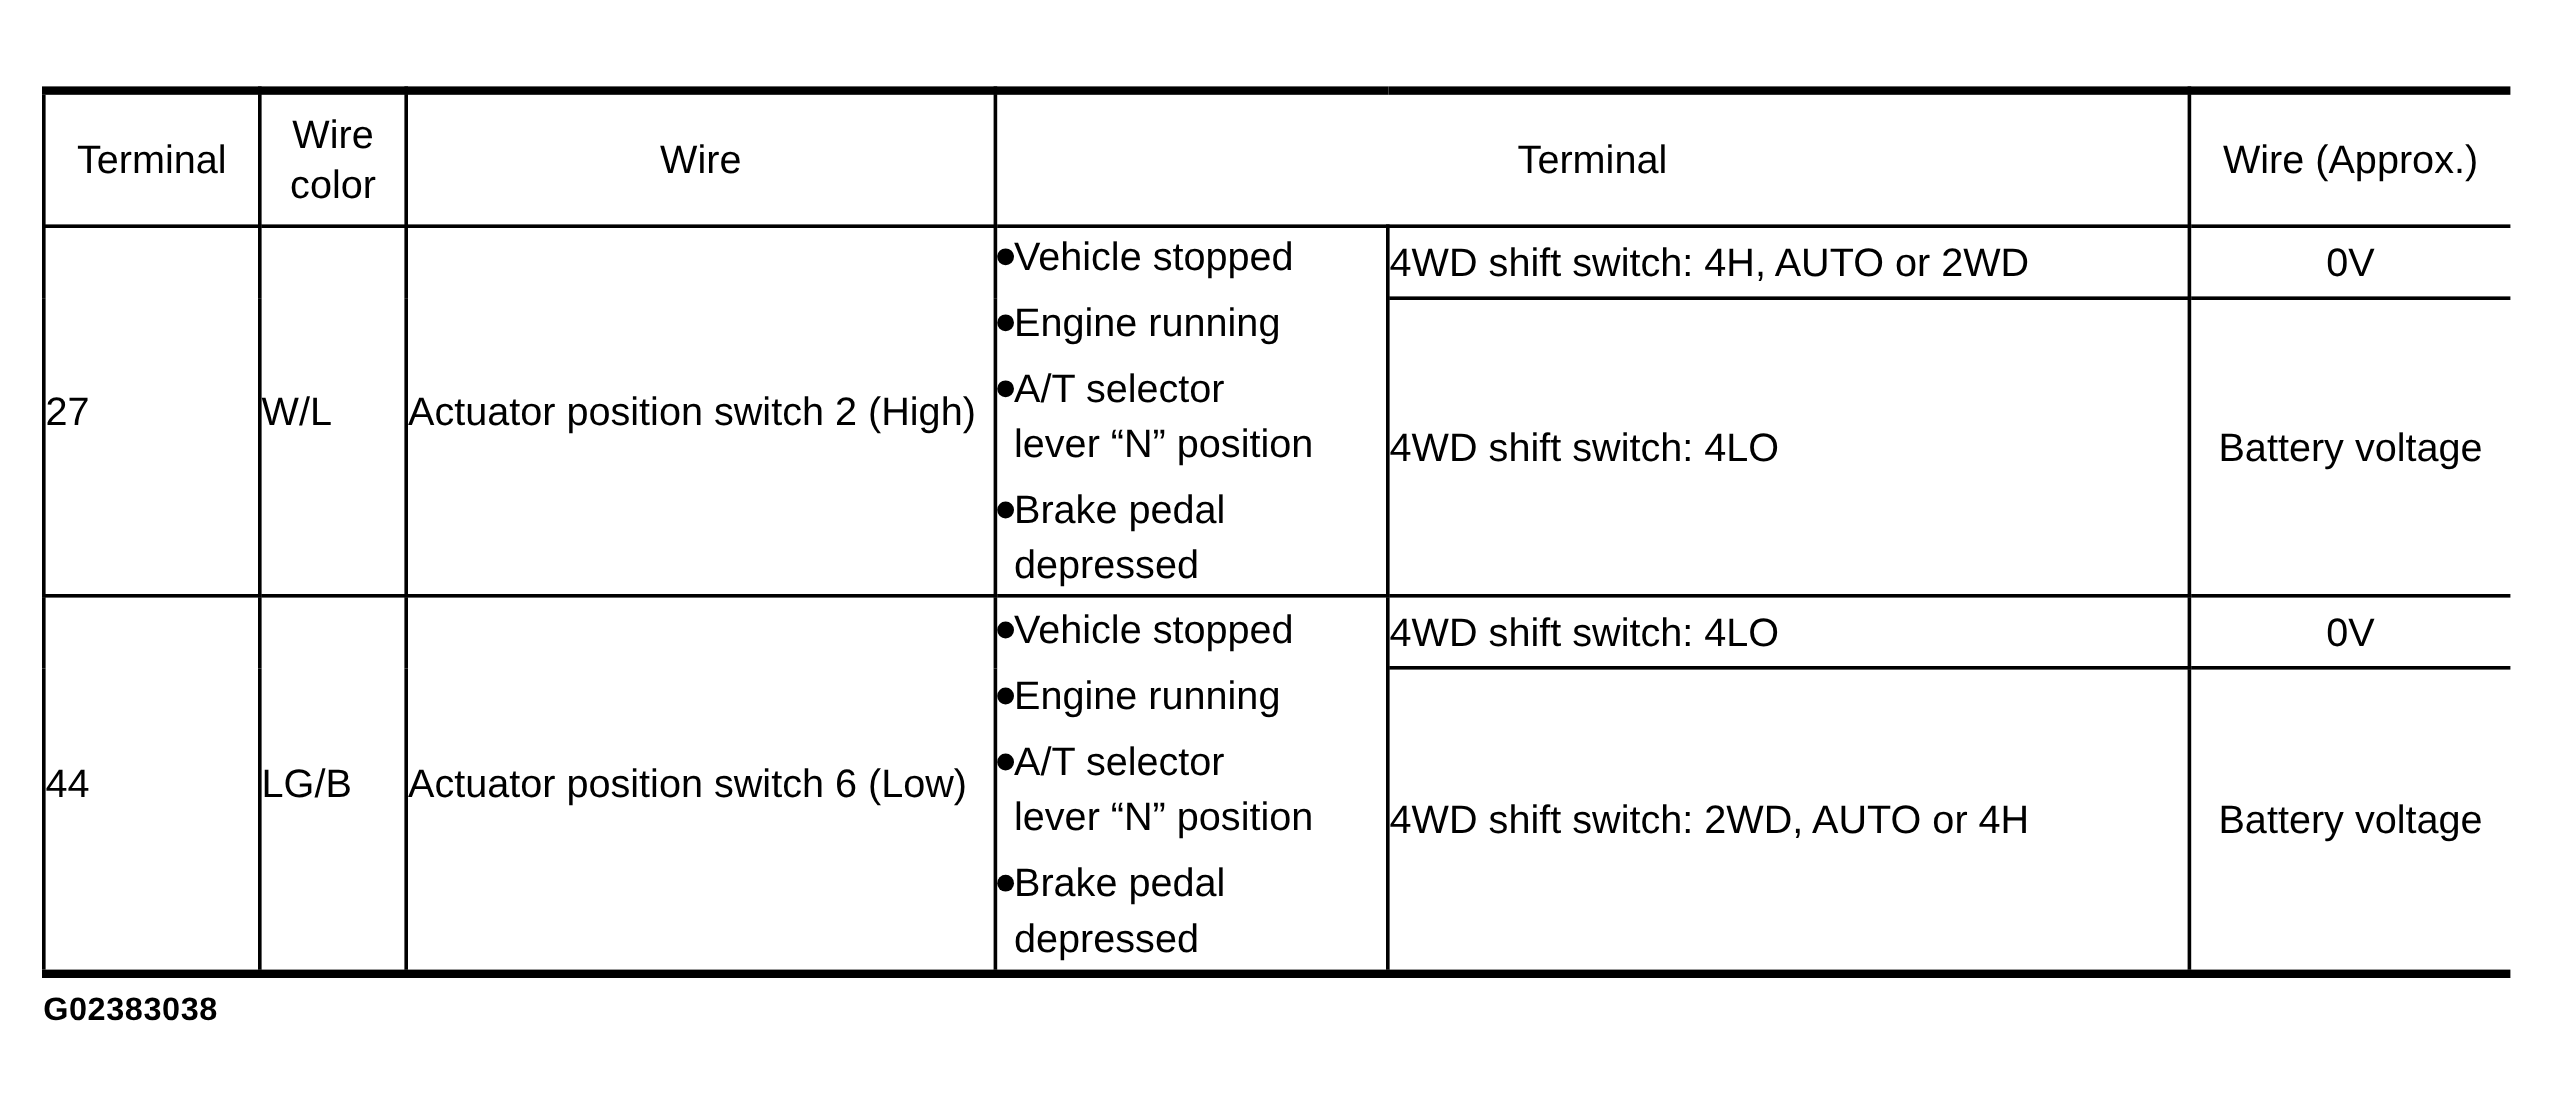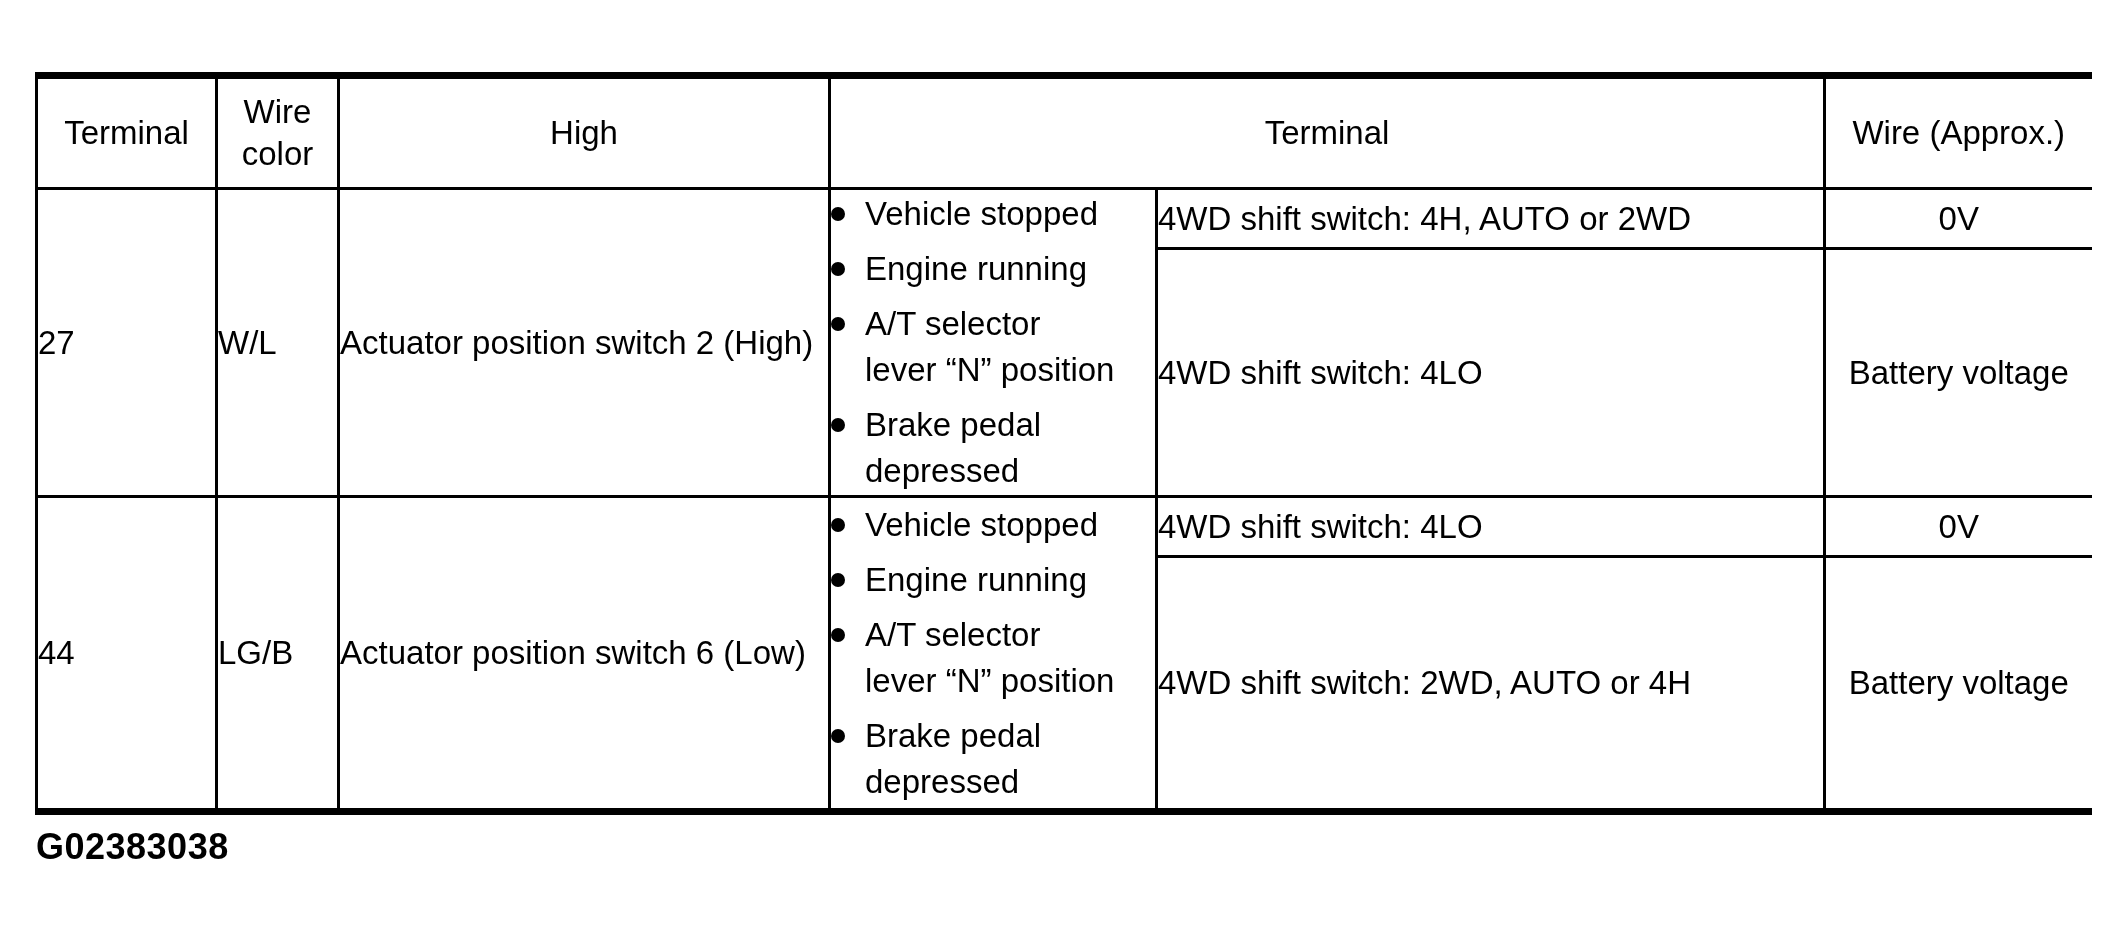--- a/index.html
+++ b/index.html
@@ -29,26 +29,26 @@
   th.head-wire{ padding:0 10px; }
   td.c-center{ text-align:left; }
   td.item-cell{ text-align:left;padding:0 80px 0 27px;line-height:46px; }
   td.bullets-cell{ padding:8px 6px 8px 12px; }
   .bullet-list{ display:flex;flex-direction:column;row-gap:9px; }
   .bullet-item{ display:flex;align-items:flex-start; }
   .bullet-dot{
     flex:0 0 14px;width:14px;height:14px;border-radius:50%;
     background:#000;margin-top:16px;
   }
-  .bullet-text{ margin-left:20px;width:252px;line-height:46px; }
+  .bullet-text{ width:252px;line-height:46px; }
   td.value-cell{ text-align:left;padding-left:12px;margin-top:33px; }
   td.data-cell{ text-align:center;padding-left:21px; }
   .figure-id{
     position:absolute;left:36px;top:826px;
-    font-size:36px;font-weight:700;letter-spacing:0.5px;
+    font-size:27px;font-weight:700;letter-spacing:0.5px;
   }
 </style>
 </head>
 <body>
 
 <div class="page">
 
   <table class="spec">
     <colgroup>
       <col style="width:180px">
@@ -56,21 +56,21 @@
       <col style="width:491px">
       <col style="width:327px">
       <col style="width:668px">
       <col style="width:267px">
     </colgroup>
 
     <tbody>
         <tr class="r-head">
       <th class="head">Terminal</th>
       <th class="head head-wire">Wire color</th>
-      <th class="head">High</th>
+      <th class="head">Wire</th>
       <th class="head" colspan="2">Terminal</th>
       <th class="head no-right">Wire (Approx.)</th>
     </tr>
 
     <tr class="r-a">
       <td class="c-center" rowspan="2">27</td>
       <td class="c-center" rowspan="2">W/L</td>
       <td class="item-cell" rowspan="2">Actuator position switch 2 (High)</td>
       <td class="bullets-cell" rowspan="2">
         <div class="bullet-list">

